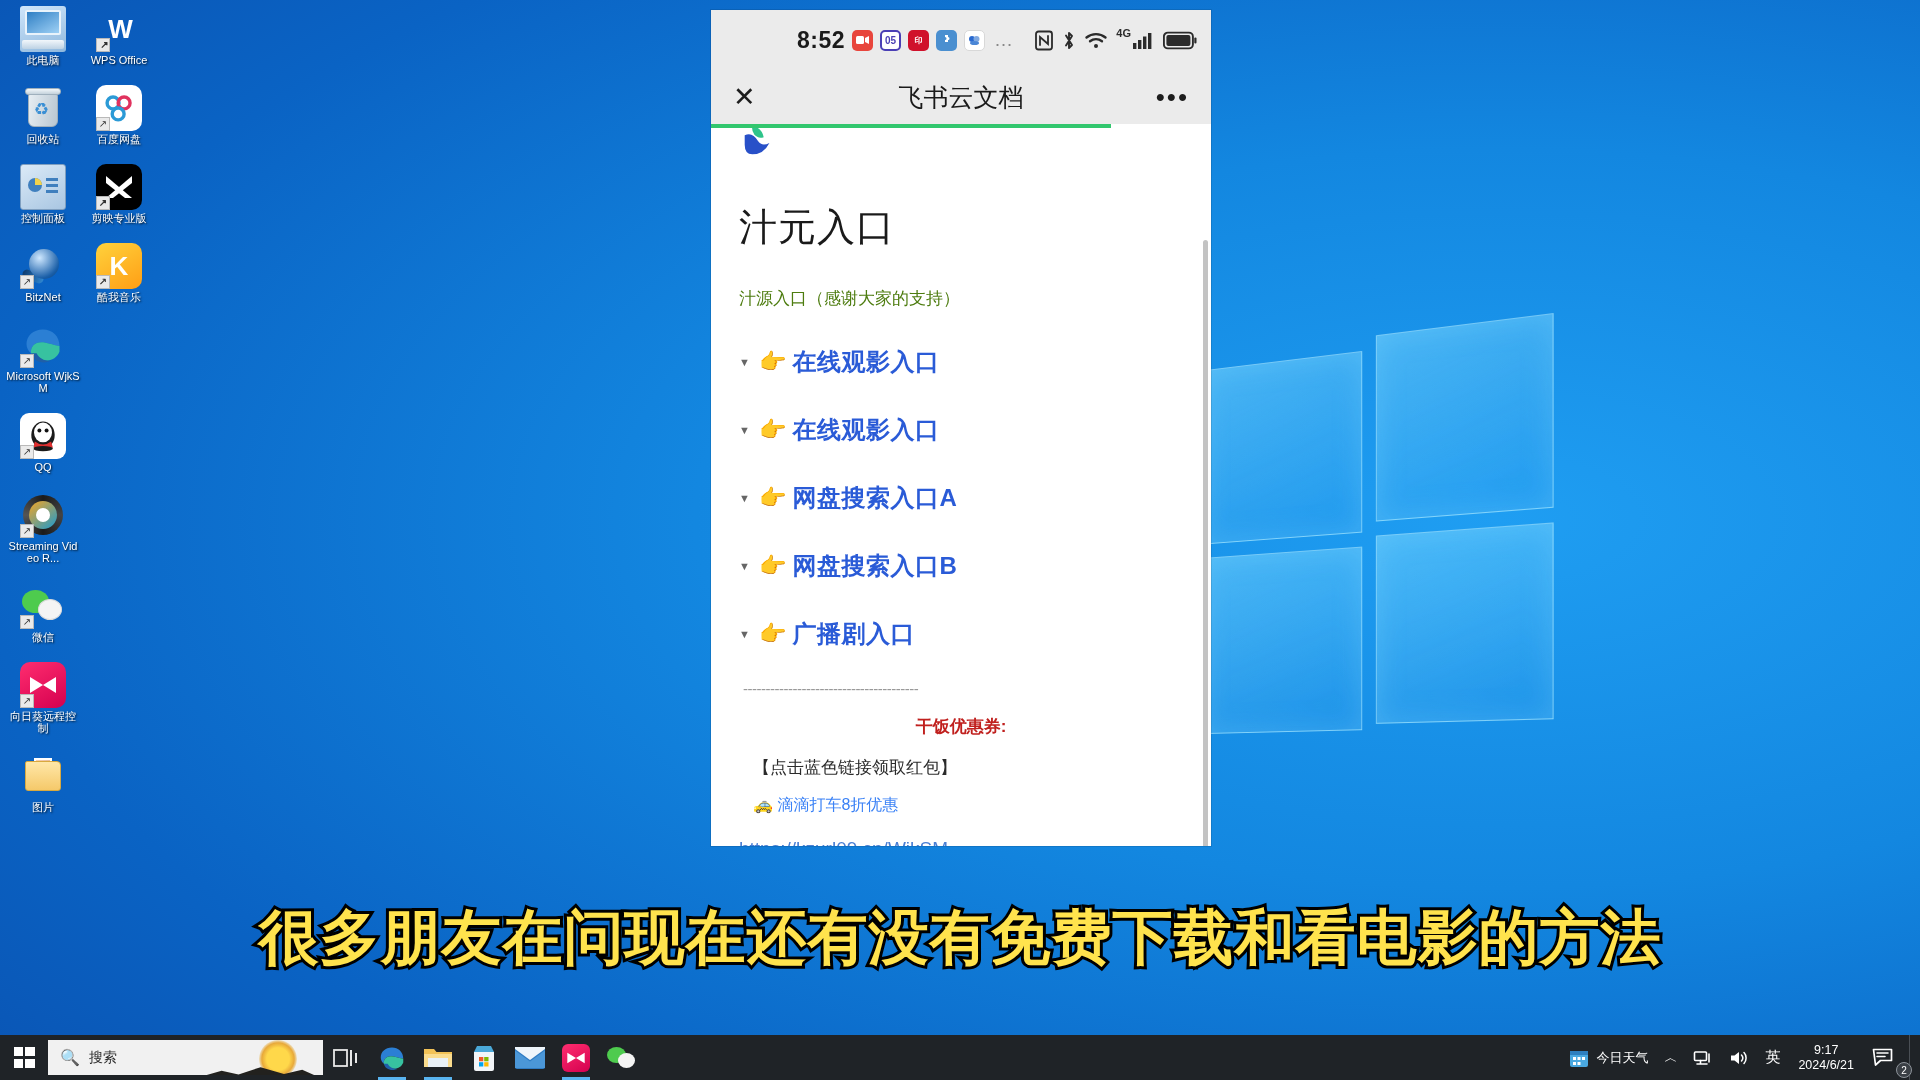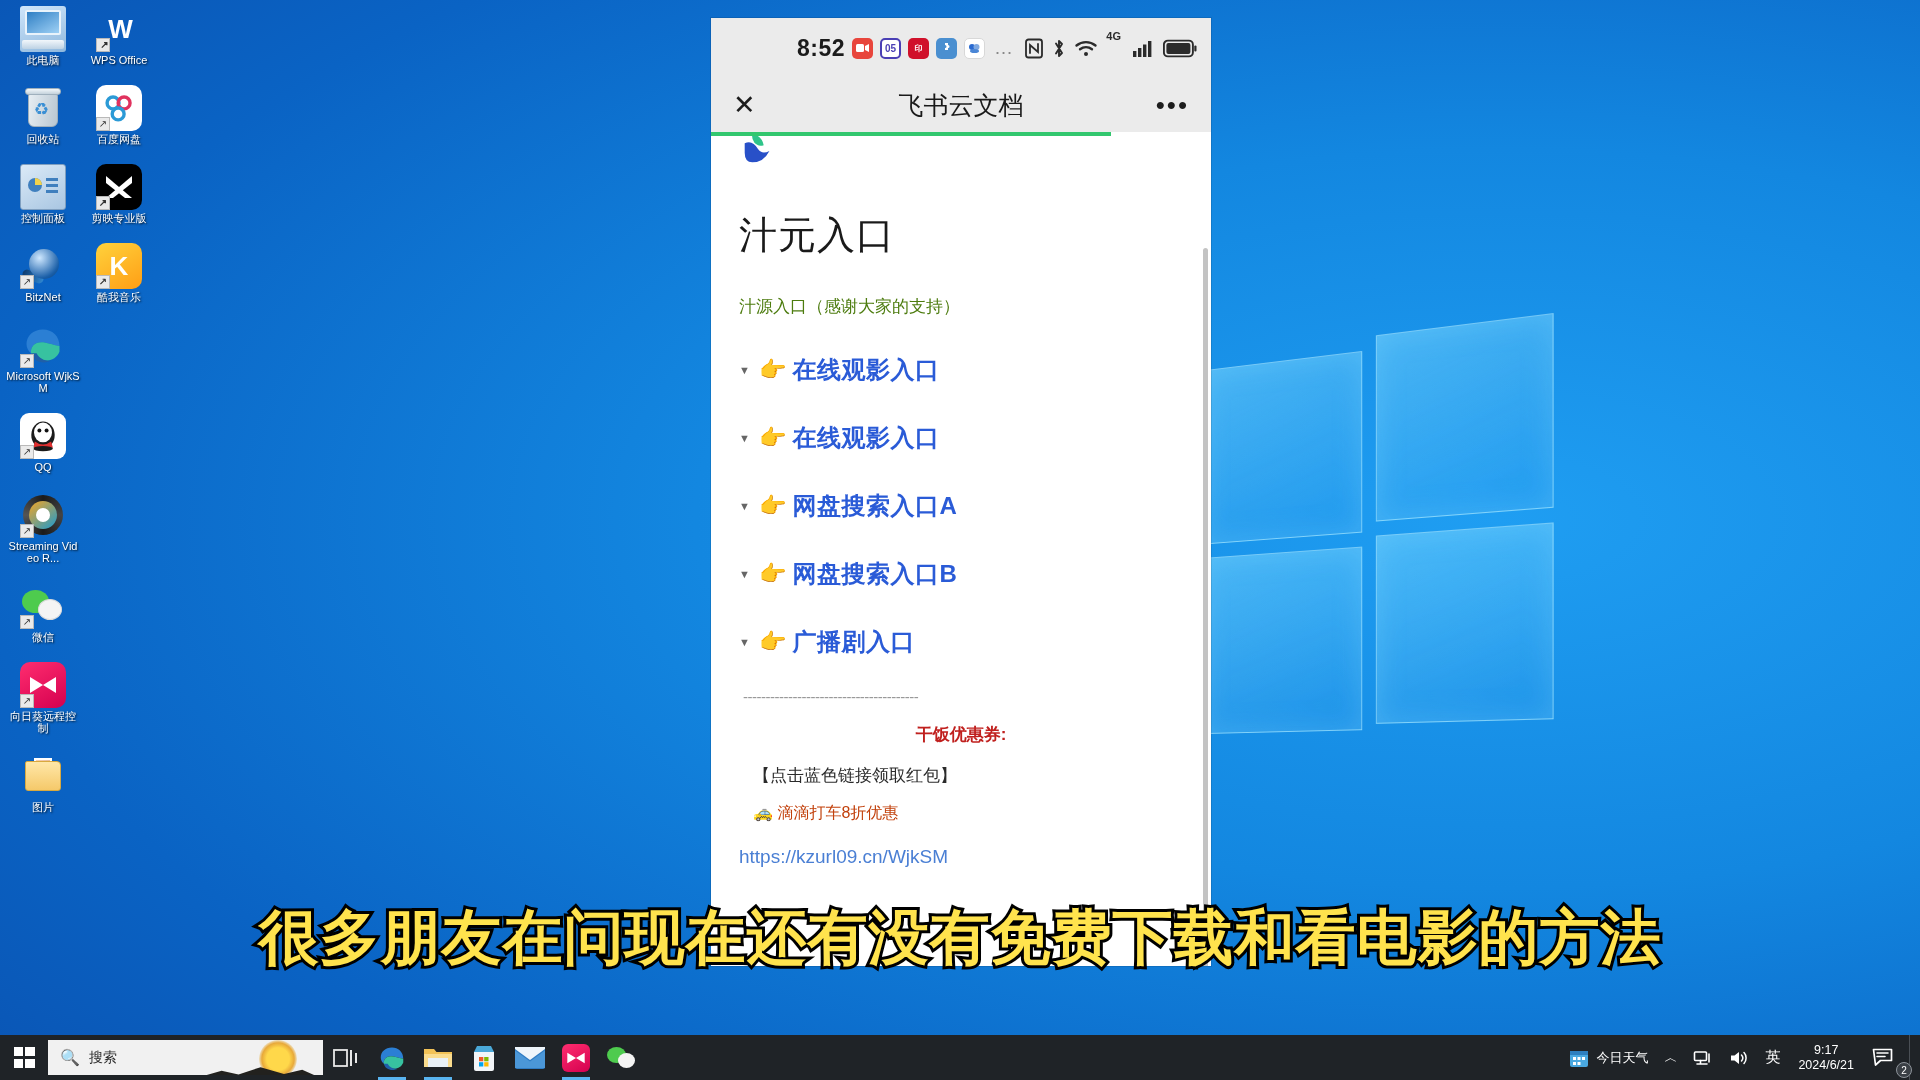--- a/index.html
+++ b/index.html
@@ -86,21 +86,21 @@
   .ic-wx{position:relative;}
   .ic-wx .b1{position:absolute;left:2px;top:7px;width:27px;height:23px;border-radius:50%;background:#4ecb4e;}
   .ic-wx .b2{position:absolute;left:18px;top:16px;width:24px;height:21px;border-radius:50%;background:#f4f4f4;border:1px solid #dcdcdc;}
   .ic-sun{background:linear-gradient(150deg,#ff2d6f,#d4004f);border-radius:10px;display:flex;align-items:center;justify-content:center;}
   .ic-pic{position:relative;}
   .ic-pic .fold{position:absolute;left:5px;top:8px;width:36px;height:30px;background:linear-gradient(#ffe7a8,#f5c96a);border-radius:2px 4px 3px 3px;border:1px solid #d9a93f;}
   .ic-pic .ph{position:absolute;left:14px;top:5px;width:18px;height:24px;background:linear-gradient(160deg,#f7d3b5,#b56b4a);border:2px solid #fff;}
 
   
   #phone{
-    position:absolute; left:711px; top:18px; width:500px; height:948px;
+    position:absolute; left:711px; top:10px; width:500px; height:836px;
     background:#fff; overflow:hidden;
     box-shadow:0 0 0 1px rgba(0,0,0,.10);
   }
   #status-bar{
     height:60px; background:#ebebeb;
     display:flex; align-items:center; padding:0 14px 0 0;
     font-size:21px; color:#1b1b1b;
   }
   #sb-left{ display:flex; align-items:center; gap:7px; margin-left:86px; }
   #sb-time{ font-size:23px; font-weight:bold; letter-spacing:.5px; }
@@ -156,21 +156,21 @@
     margin-top:18px; text-align:center; color:#c0201e;
     font-size:17px; font-weight:bold;
   }
   .cp-links{
     margin-top:16px; text-align:center; color:#e08b00;
     font-size:17px; font-weight:bold;
   }
   .cp-links .blue{ color:#2a5bd7; }
   .line-purple{ margin-top:18px; color:#6a4fb0; font-size:17px; }
   .line-plain{ margin-top:18px; color:#2b2b2b; font-size:17px; padding-left:14px;}
-  .line-taxi{ margin-top:16px; color:#c2410c; font-size:16px; padding-left:14px;}
+  .line-taxi{ margin-top:16px; color:#3b82f6; font-size:16px; padding-left:14px;}
   .doc-url{ margin-top:22px; color:#4a7fd4; font-size:19px; }
 
   #doc-scrollbar{
     position:absolute; right:3px; top:112px; width:5px; height:860px;
     background:#c3c3c3; border-radius:3px;
   }
 
   #nav-bar{
     height:58px; background:#eaeaea;
     display:flex; align-items:center; justify-content:space-around;
@@ -431,21 +431,21 @@
         <path d="M6 15V7l8 7V6" fill="none" stroke="#2b2b2b" stroke-width="1.8" stroke-linecap="round"></path>
       </svg>
       <svg width="14" height="21" viewBox="0 0 14 21">
         <path d="M4 5.5 L10 15 L7 18 V3 L10 6 L4 15.5" fill="none" stroke="#2b2b2b" stroke-width="1.9" stroke-linejoin="round" stroke-linecap="round"></path>
       </svg>
       <svg width="24" height="20" viewBox="0 0 24 20">
         <path d="M2.5 7.5a15 15 0 0 1 19 0" fill="none" stroke="#2b2b2b" stroke-width="2.4" stroke-linecap="round"></path>
         <path d="M6 11.2a10 10 0 0 1 12 0" fill="none" stroke="#2b2b2b" stroke-width="2.4" stroke-linecap="round"></path>
         <circle cx="12" cy="16" r="2" fill="#2b2b2b"></circle>
       </svg>
-      <span style="display:flex;align-items:flex-start;gap:12px;">
+      <span style="display:flex;align-items:center;gap:2px;">
         <span style="font-size:11px;font-weight:bold;color:#2b2b2b;line-height:9px;position:relative;top:-7px;">4G</span>
         <svg width="22" height="18" viewBox="0 0 22 18">
           <rect x="0" y="12" width="3.4" height="6" fill="#2b2b2b"></rect>
           <rect x="5" y="9" width="3.4" height="9" fill="#2b2b2b"></rect>
           <rect x="10" y="5.5" width="3.4" height="12.5" fill="#2b2b2b"></rect>
           <rect x="15" y="2" width="3.4" height="16" fill="#2b2b2b"></rect>
         </svg>
       </span>
       <svg width="34" height="19" viewBox="0 0 34 19">
         <rect x="0.9" y="1.6" width="29" height="15.8" rx="4" fill="none" stroke="#2b2b2b" stroke-width="1.9"></rect>

